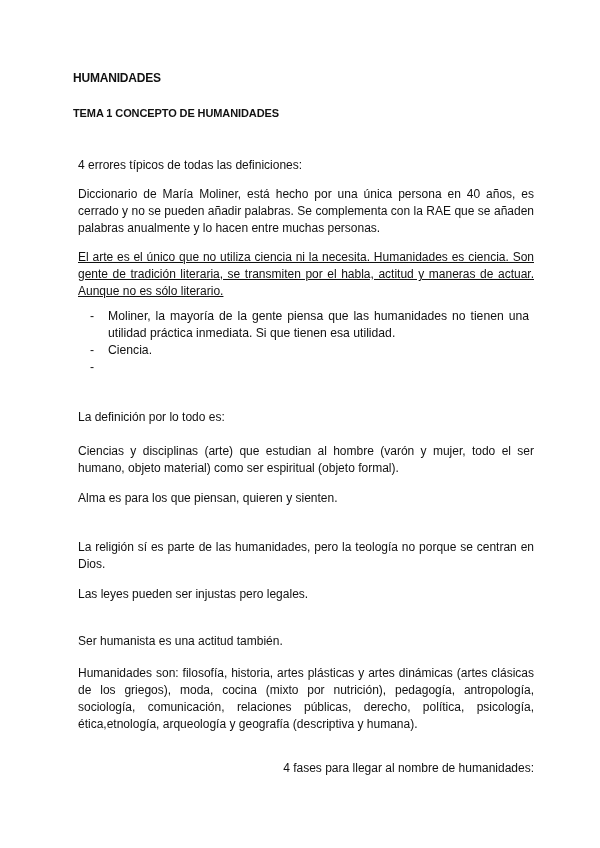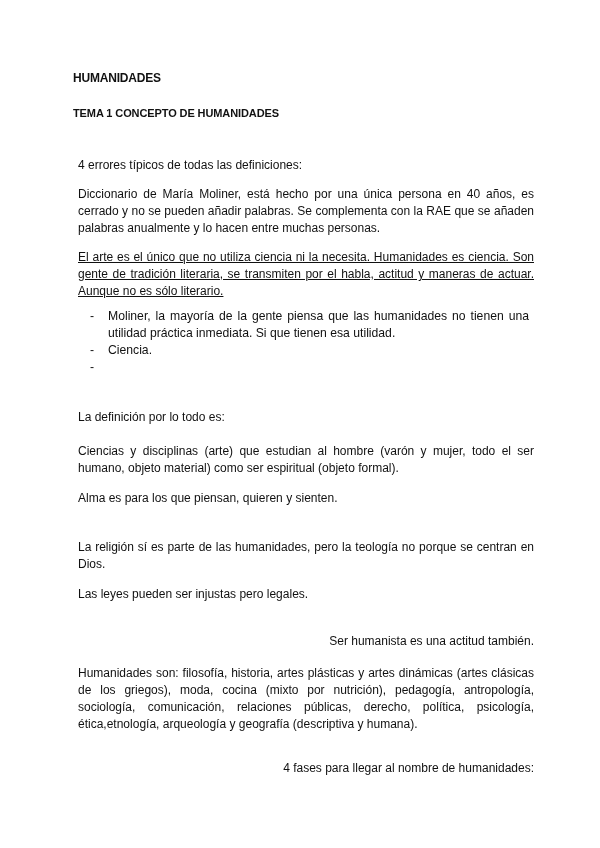--- a/index.html
+++ b/index.html
@@ -93,16 +93,16 @@
     <li>
       <span class="dash">-</span>
     </li>
   </ul>
 
   <p class="p left" style="top:404px;">La definición por lo todo es:</p>
   <p class="p" style="top:438px;">Ciencias y disciplinas (arte) que estudian al hombre (varón y mujer, todo el ser humano, objeto material) como ser espiritual (objeto formal).</p>
   <p class="p left" style="top:485px;">Alma es para los que piensan, quieren y sienten.</p>
   <p class="p" style="top:534px;">La religión sí es parte de las humanidades, pero la teología no porque se centran en Dios.</p>
   <p class="p left" style="top:581px;">Las leyes pueden ser injustas pero legales.</p>
-  <p class="p left" style="top:628px;text-align:right;">Ser humanista es una actitud también.</p>
+  <p class="p left" style="top:628px;">Ser humanista es una actitud también.</p>
   <p class="p" style="top:660px;">Humanidades son: filosofía, historia, artes plásticas y artes dinámicas (artes clásicas de los griegos), moda,  cocina (mixto por nutrición), pedagogía, antropología, sociología, comunicación, relaciones públicas, derecho, política, psicología, ética,etnología, arqueología y geografía (descriptiva y humana).</p>
   <p class="p left" style="top:755px;text-align:right;">4 fases para llegar al nombre de humanidades:</p>
 </div>
 
 </body></html>

